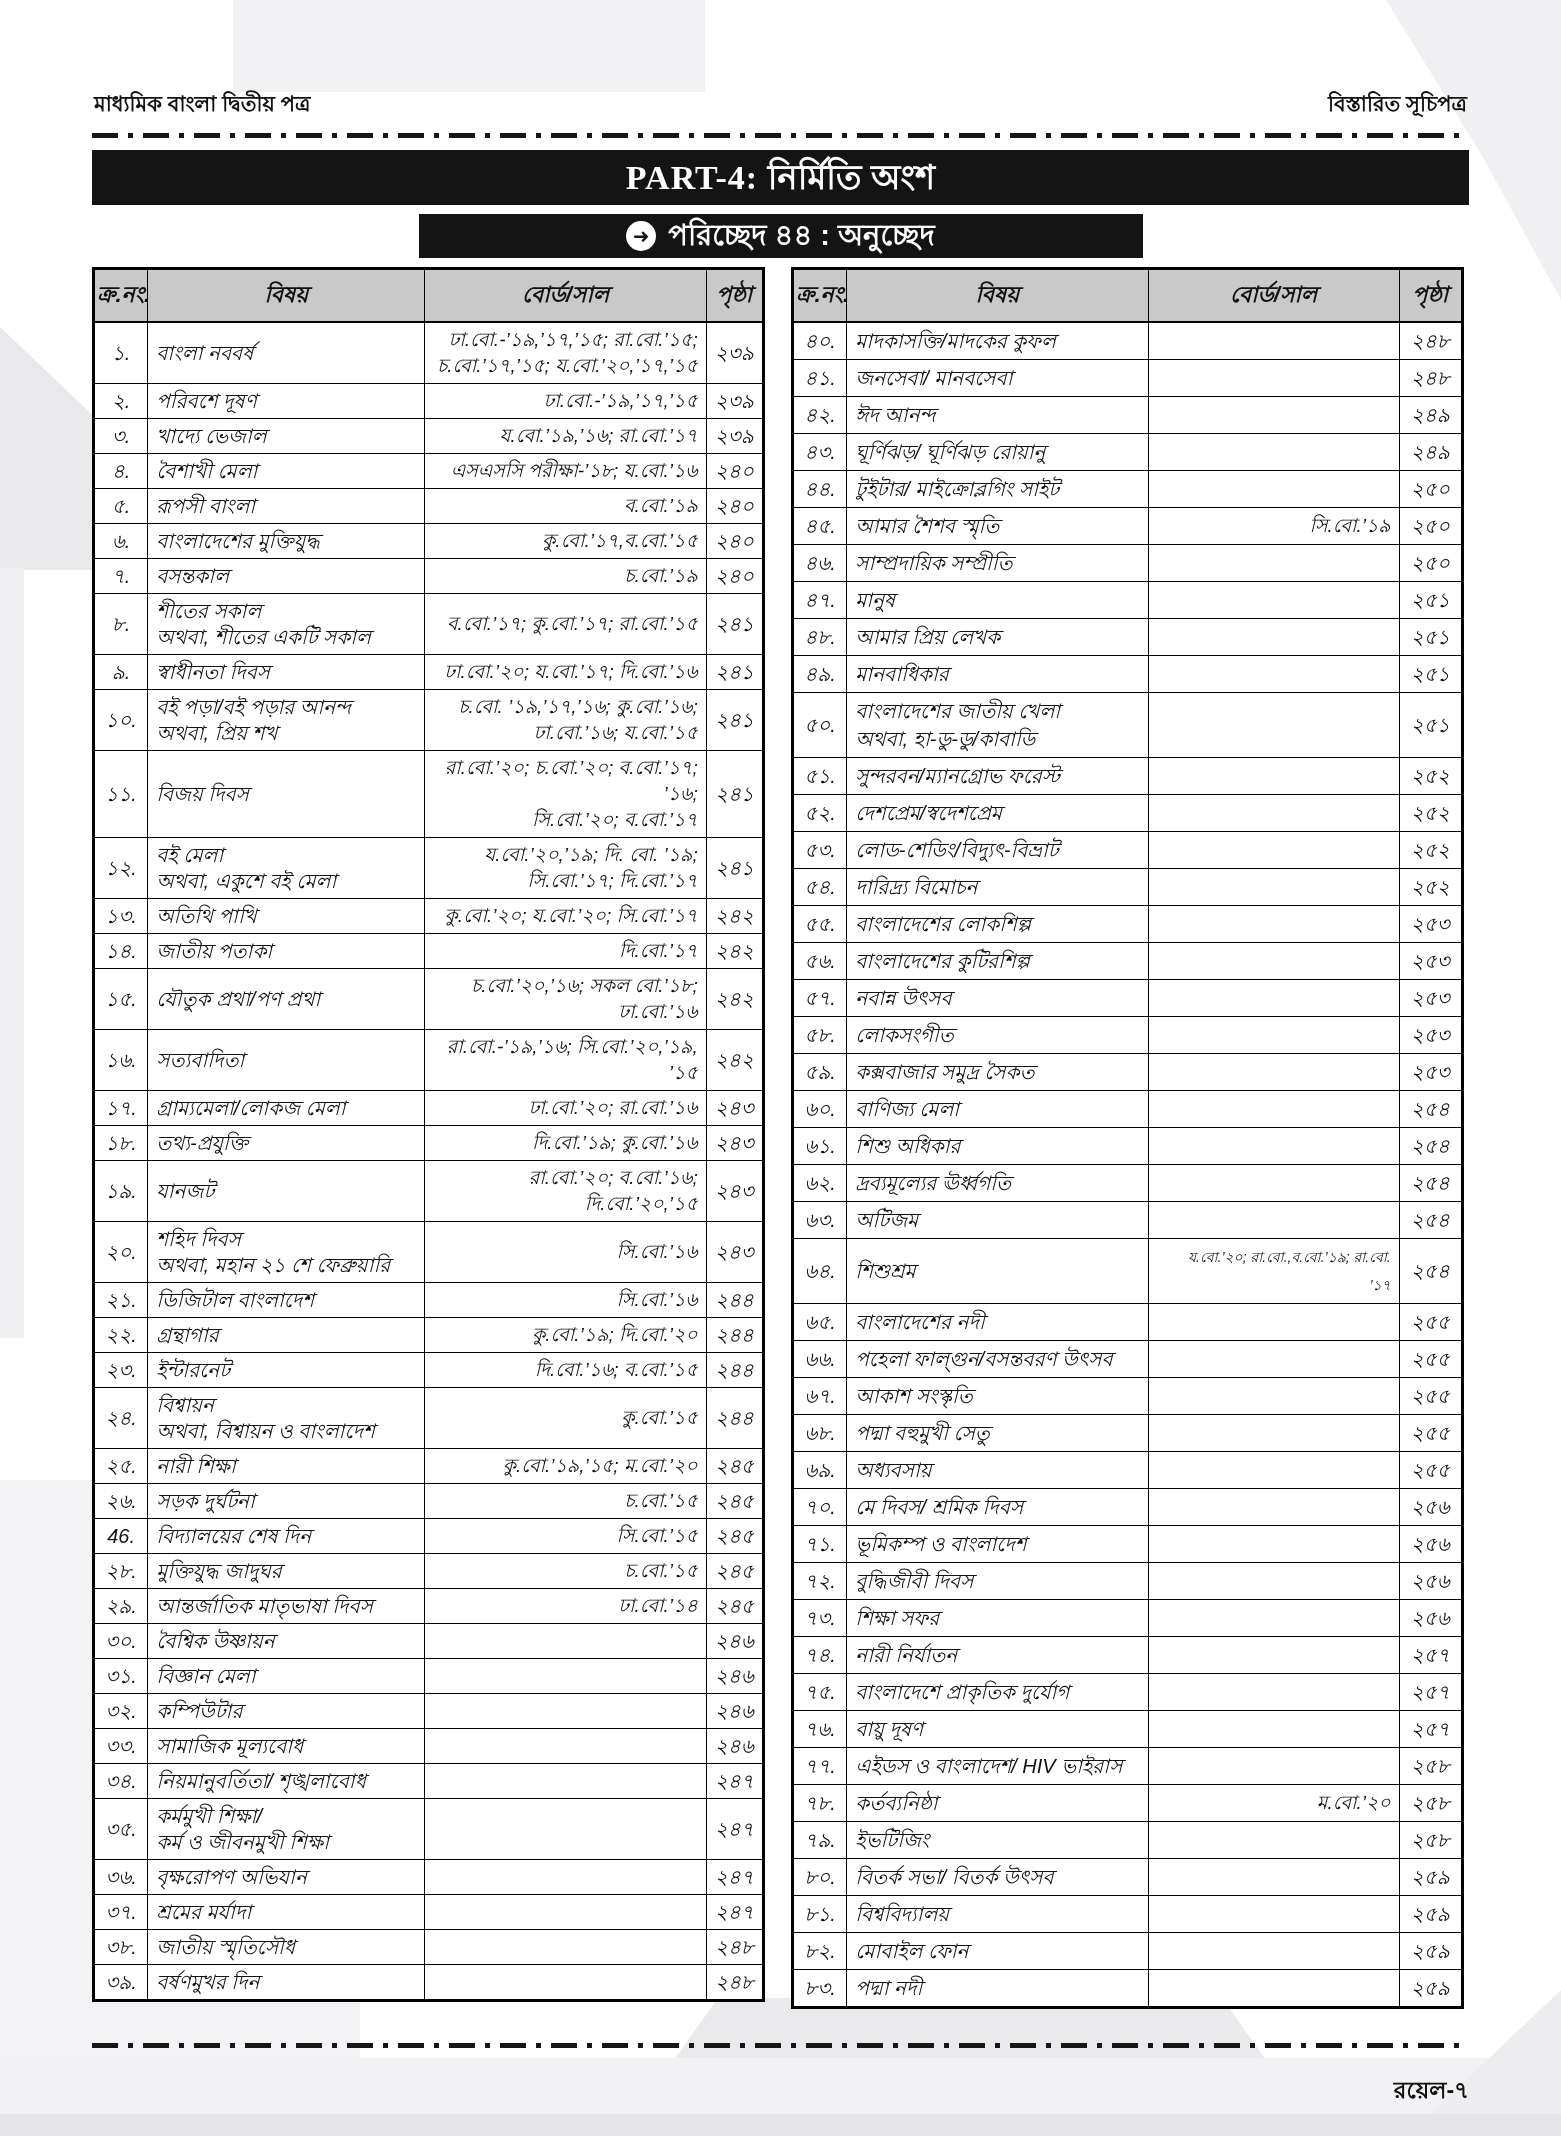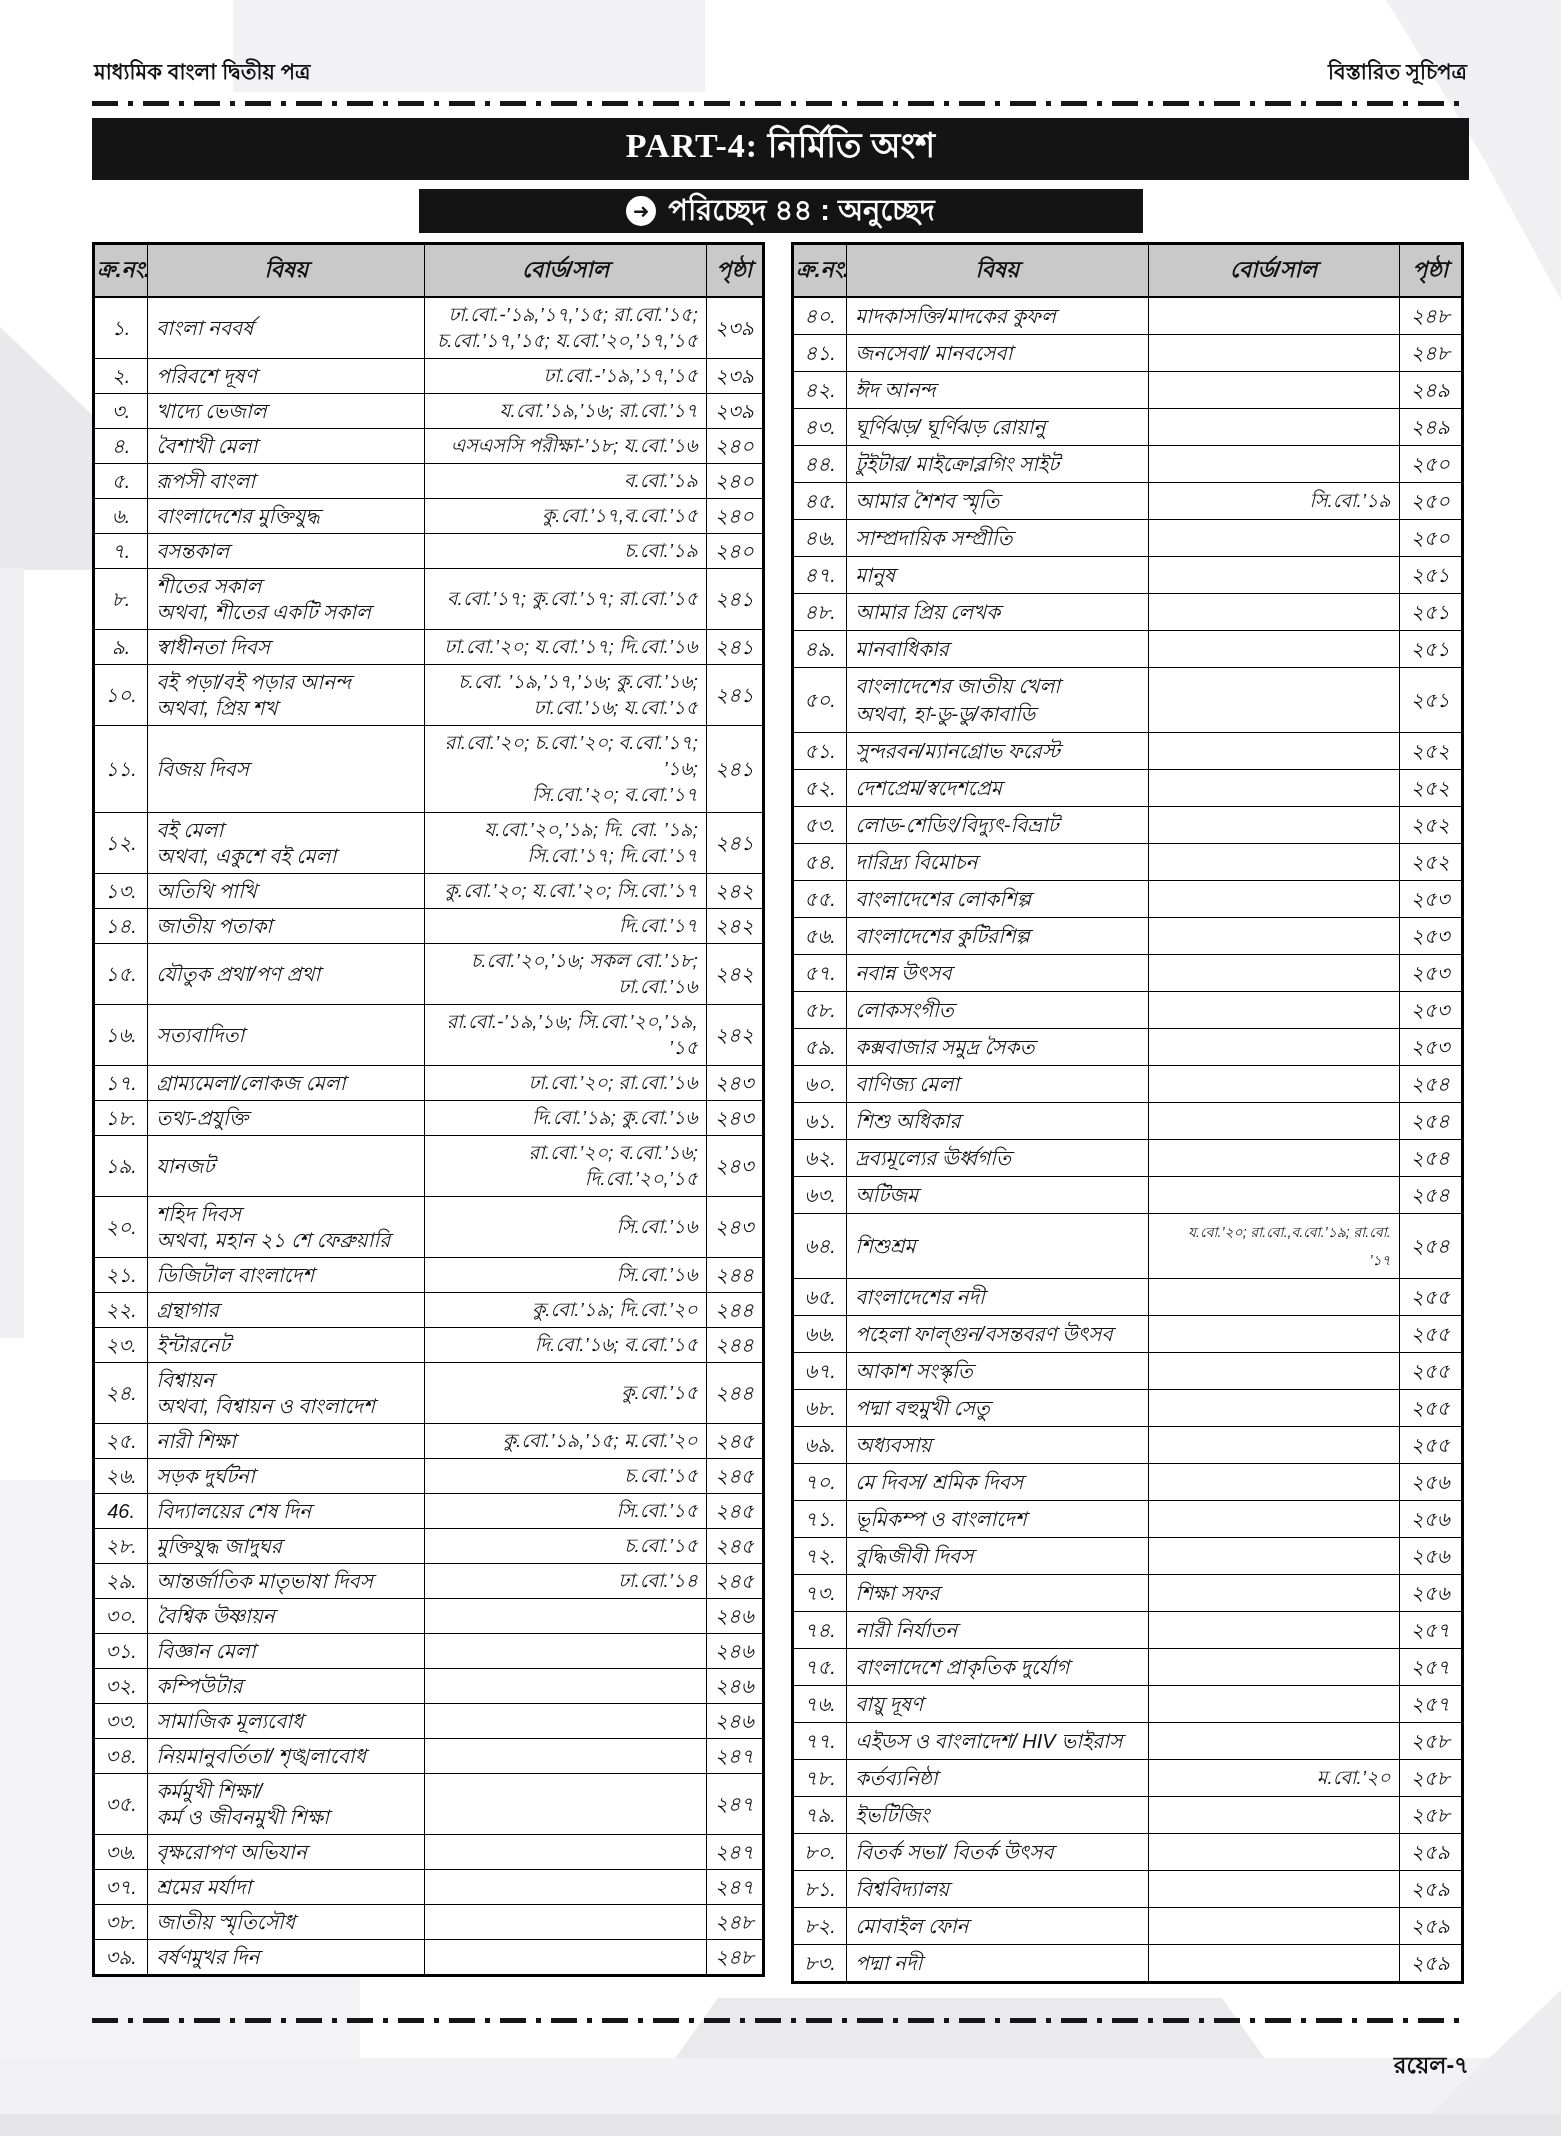--- a/index.html
+++ b/index.html
@@ -14,26 +14,26 @@
                 clip-path:polygon(0 10%,100% 100%,0 100%);}
   .bg-leftstrip{left:0;top:568px;width:24px;height:770px;background:#efeff1;}
   .bg-bottomleft{left:0;top:1480px;width:360px;height:656px;background:#f3f3f5;}
   .bg-bottomband{left:0;top:2058px;width:1561px;height:78px;background:#f2f2f4;}
   .bg-bottomtrap{left:620px;top:1998px;width:700px;height:138px;background:#eaeaec;
                  clip-path:polygon(14% 0,86% 0,100% 100%,0 100%);}
   .bg-bottomstrip{left:0;top:2114px;width:1561px;height:22px;background:#e5e5e7;}
   .bg-bottomright{right:0;top:1990px;width:220px;height:146px;background:#ededef;
                   clip-path:polygon(30% 100%,100% 0,100% 100%);}
   
-  .content{position:relative;z-index:1;padding:56px 92px 0;}
+  .content{position:relative;z-index:1;padding:56px 92px 0;margin-top:32px;}
   .running-head{display:flex;justify-content:space-between;align-items:flex-end;
                 font-size:21px;font-weight:bold;padding:0 2px 10px;}
   .dash{height:5px;background:repeating-linear-gradient(90deg,#161616 0 26px,transparent 26px 36px,
         #161616 36px 41px,transparent 41px 51px);}
-  .banner-part{margin-top:12px;background:#141414;color:#fff;text-align:center;height:62px;
+  .banner-part{margin-top:12px;background:#141414;color:#fff;text-align:center;height:55px;
                line-height:54px;font-size:34px;font-weight:bold;}
   .banner-part .latin{font-family:"Liberation Serif","DejaVu Serif",serif;letter-spacing:1px;}
   .banner-section{margin:9px auto 0;width:724px;background:#141414;color:#fff;height:44px;
                   font-size:29px;font-weight:bold;display:flex;align-items:center;
                   justify-content:center;gap:12px;}
   .sec-icon{width:30px;height:30px;border-radius:50%;background:#fff;color:#141414;
             display:inline-flex;align-items:center;justify-content:center;
             font-size:20px;font-weight:bold;}
   
   .tables{display:flex;gap:26px;margin-top:9px;align-items:flex-start;}

